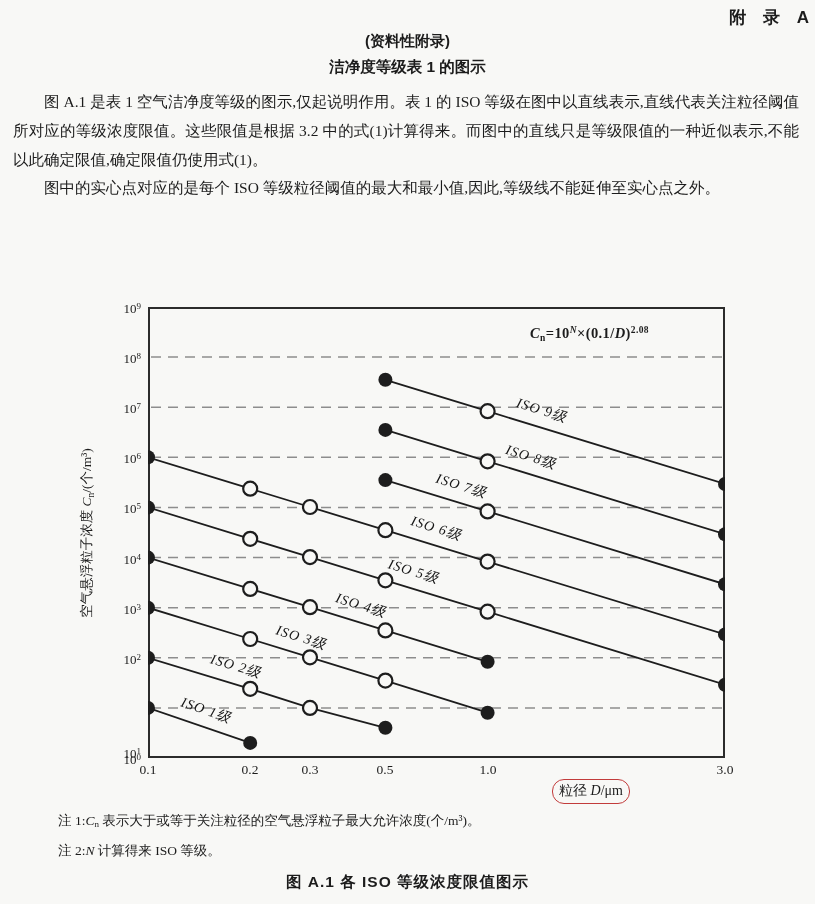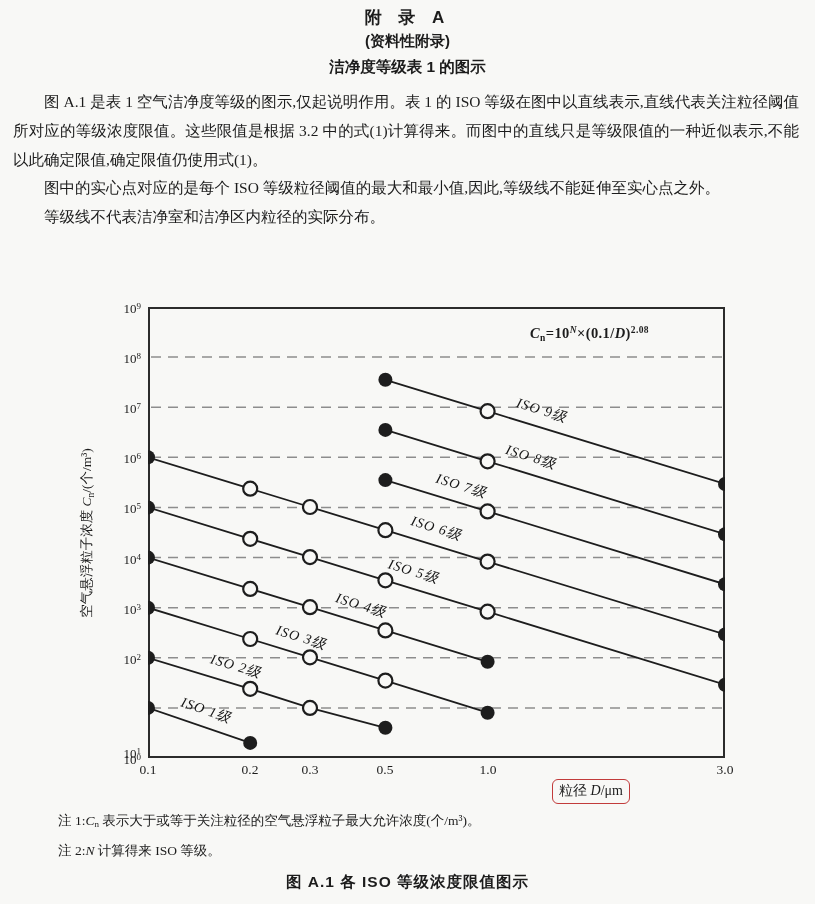--- a/index.html
+++ b/index.html
@@ -1,38 +1,38 @@
 <!DOCTYPE html>
 <html><head>
 <meta charset="utf-8">
 <style>
   html,body{margin:0;padding:0;background:#e9e9e7;}
   .page{position:relative;width:815px;height:904px;margin:0 auto;background:#f8f8f6;color:#1c1c1c;
         font-family:"Liberation Serif","DejaVu Serif",serif;overflow:hidden;}
   .abs{position:absolute;}
   
-  .h1{top:6px;left:0;right:0;text-align:center;font-family:"Liberation Sans","DejaVu Sans",sans-serif;
+  .h1{top:6px;left:0;right:0;text-align:right;font-family:"Liberation Sans","DejaVu Sans",sans-serif;
       font-weight:700;font-size:17px;letter-spacing:6px;}
   .h2{top:32px;left:0;right:0;text-align:center;font-family:"Liberation Sans","DejaVu Sans",sans-serif;
       font-weight:700;font-size:15px;}
   .h3{top:57px;left:0;right:0;text-align:center;font-family:"Liberation Sans","DejaVu Sans",sans-serif;
       font-weight:700;font-size:15.5px;}
   
   .paras{top:88px;left:13px;width:786px;font-size:15.5px;line-height:28.8px;text-align:justify;}
   .paras p{margin:0;text-indent:2em;}
   
   .figure{left:0;top:0;width:815px;height:904px;}
   .plot-svg{position:absolute;left:148px;top:307px;width:577px;height:451px;}
   .ytick{position:absolute;width:46px;left:95px;text-align:right;font-size:13px;line-height:18px;}
   .ytick sup{font-size:9px;vertical-align:4px;}
   .xtick{position:absolute;top:762px;width:44px;text-align:center;font-size:13.5px;}
   .yaxis-title{left:-137px;top:522px;width:451px;height:22px;text-align:center;font-size:13.5px;
                transform:rotate(-90deg);white-space:nowrap;}
   .yaxis-title sub{font-size:9.5px;vertical-align:-3px;}
-  .xaxis-title{left:552px;top:779px;font-size:14px;border:1.6px solid #c23b3b;border-radius:6px;
+  .xaxis-title{left:552px;top:779px;font-size:14px;border:1.6px solid #c23b3b;border-radius:12px;
                padding:2px 6px 3px;white-space:nowrap;}
   .formula{left:530px;top:325px;font-size:14.5px;letter-spacing:0.4px;white-space:nowrap;font-weight:bold;}
   .formula sup{font-size:9.5px;vertical-align:5px;}
   .formula sub{font-size:9.5px;vertical-align:-3px;}
   
   .notes{left:58px;top:808px;width:730px;font-size:13.5px;line-height:25.5px;}
   .notes p{margin:0;}
   .notes sub{font-size:9px;vertical-align:-2px;}
   .caption{left:0;right:0;top:872px;text-align:center;font-family:"Liberation Sans","DejaVu Sans",sans-serif;
            font-weight:700;font-size:15.5px;letter-spacing:1px;}
@@ -51,21 +51,20 @@
 
 <div class="page">
 
   <div class="abs h1">附 录 A</div>
   <div class="abs h2">(资料性附录)</div>
   <div class="abs h3">洁净度等级表 1 的图示</div>
 
   <div class="abs paras">
     <p>图 A.1 是表 1 空气洁净度等级的图示,仅起说明作用。表 1 的 ISO 等级在图中以直线表示,直线代表关注粒径阈值所对应的等级浓度限值。这些限值是根据 3.2 中的式(1)计算得来。而图中的直线只是等级限值的一种近似表示,不能以此确定限值,确定限值仍使用式(1)。</p>
     <p>图中的实心点对应的是每个 ISO 等级粒径阈值的最大和最小值,因此,等级线不能延伸至实心点之外。</p>
-    <p>等级线不代表洁净室和洁净区内粒径的实际分布。</p>
   </div>
 
   <div class="abs figure">
     <svg class="plot-svg" viewBox="0 0 577 451" xmlns="http://www.w3.org/2000/svg">
         <line x1="3" y1="400.9" x2="574" y2="400.9" class="grid"></line>
         <line x1="3" y1="350.8" x2="574" y2="350.8" class="grid"></line>
         <line x1="3" y1="300.7" x2="574" y2="300.7" class="grid"></line>
         <line x1="3" y1="250.6" x2="574" y2="250.6" class="grid"></line>
         <line x1="3" y1="200.4" x2="574" y2="200.4" class="grid"></line>
         <line x1="3" y1="150.3" x2="574" y2="150.3" class="grid"></line>

